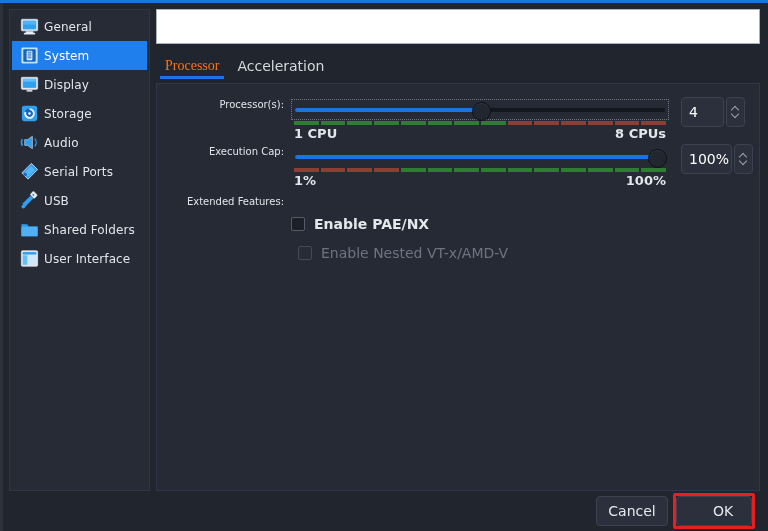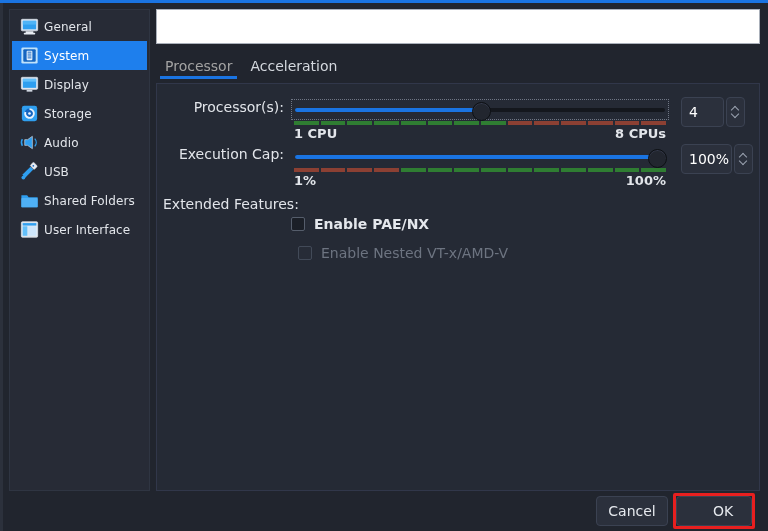--- a/index.html
+++ b/index.html
@@ -94,21 +94,21 @@
     align-items: flex-start;
   }
   .tab {
     font-size: 14px;
     color: #d4d8de;
     padding: 2px 9px 5px 9px;
     position: relative;
     cursor: default;
     white-space: nowrap;
   }
-  .tab.active { color: #a3a3a3; }
+  .tab.active { color: #f97316; font-family: Liberation Serif, serif; }
   .tab.active::after {
     content: "";
     position: absolute;
     left: 4px; right: 4px; bottom: 0;
     height: 3px;
     background: #1a74e2;
   }
   .content-panel {
     position: absolute;
     left: 156px; top: 83px;
@@ -120,21 +120,21 @@
   }
 
   .row {
     display: flex;
     align-items: flex-start;
     position: absolute;
   }
   .row-label {
     width: 128px;
     text-align: right;
-    font-size: 14px;
+    font-size: 10px;
     color: #e2e5ea;
     padding-right: 7px;
     box-sizing: border-box;
     white-space: nowrap;
   }
 
   
   .slider-block {
     width: 378px;
     position: relative;
@@ -346,20 +346,28 @@
     <div class="nav-item">
       <svg class="nav-icon" viewBox="0 0 22 22">
         <path d="M6 8h3l5-3.5v13L9 14H6z" fill="#2f9ff0" stroke="#cfd6e0" stroke-width=".7"></path>
         <path d="M3.5 7.5a7 7 0 0 0 0 7" fill="none" stroke="#2f9ff0" stroke-width="1.5"></path>
         <path d="M16.5 7a6 6 0 0 1 0 8" fill="none" stroke="#2f9ff0" stroke-width="1.3"></path>
       </svg>
       <span class="nav-label">Audio</span>
     </div>
 
 
+    <div class="nav-item">
+      <svg class="nav-icon" viewBox="0 0 22 22">
+        <path d="M13 2.5 19.5 9 9.5 19 3 12.5z" fill="#2f9ff0" stroke="#e8ecf2" stroke-width=".8"></path>
+        <path d="M12.6 5.2 16.8 9.4 9.8 16.4 5.6 12.2z" fill="#63c0fa" opacity=".7"></path>
+        <circle cx="6.5" cy="14" r="1.6" fill="#1565c0"></circle>
+      </svg>
+      <span class="nav-label">Serial Ports</span>
+    </div>
 
     <div class="nav-item">
       <svg class="nav-icon" viewBox="0 0 22 22">
         <path d="M4.5 17.5 13 9l3 3-8.5 8.5z" fill="#2f9ff0" transform="translate(-1,-3)"></path>
         <rect x="12.5" y="2.6" width="6" height="5" rx="1" transform="rotate(45 15.5 5.1)" fill="#e8ecf2" stroke="#cfd6e0" stroke-width=".6"></rect>
         <circle cx="4.6" cy="17.4" r="2" fill="#2f9ff0"></circle>
         <circle cx="15" cy="5" r=".9" fill="#1565c0"></circle>
       </svg>
       <span class="nav-label">USB</span>
     </div>

